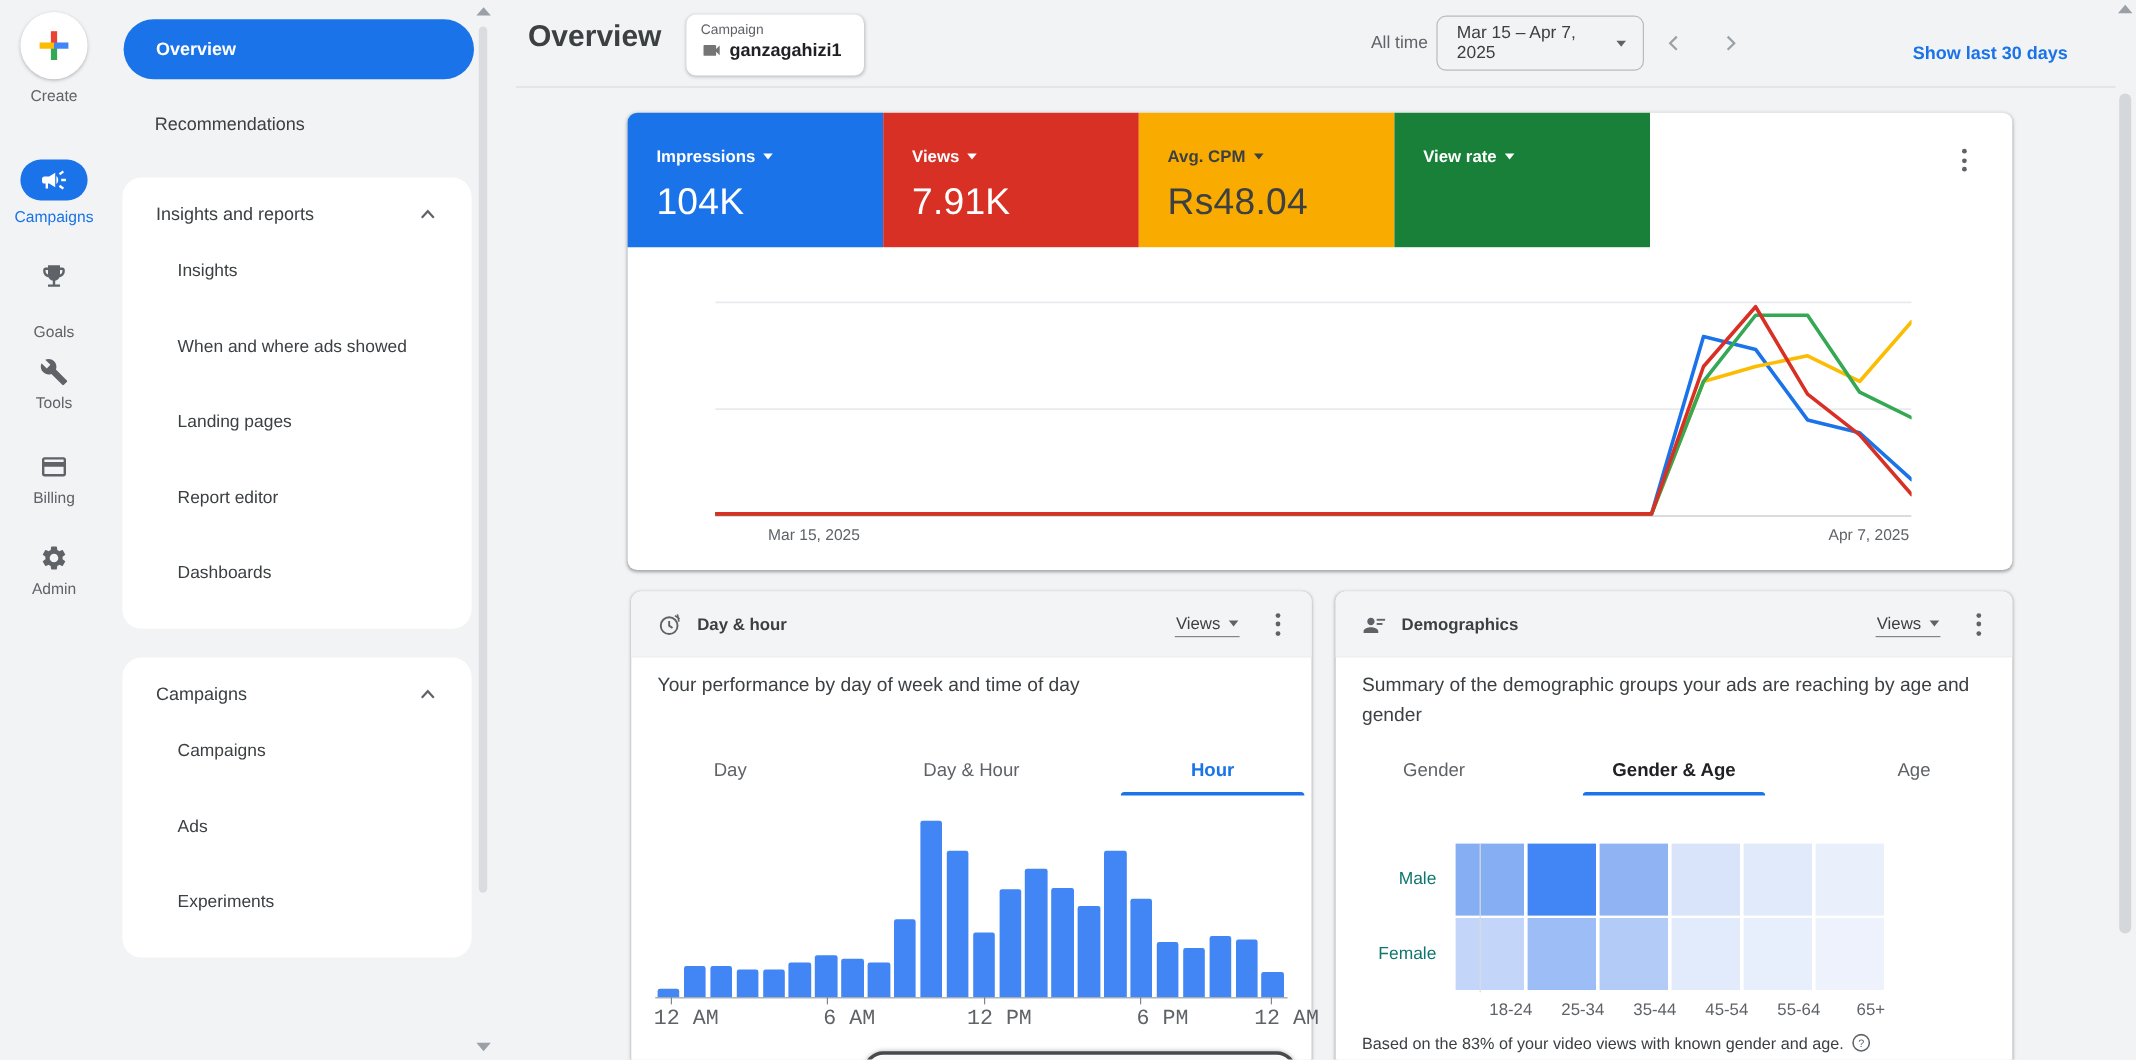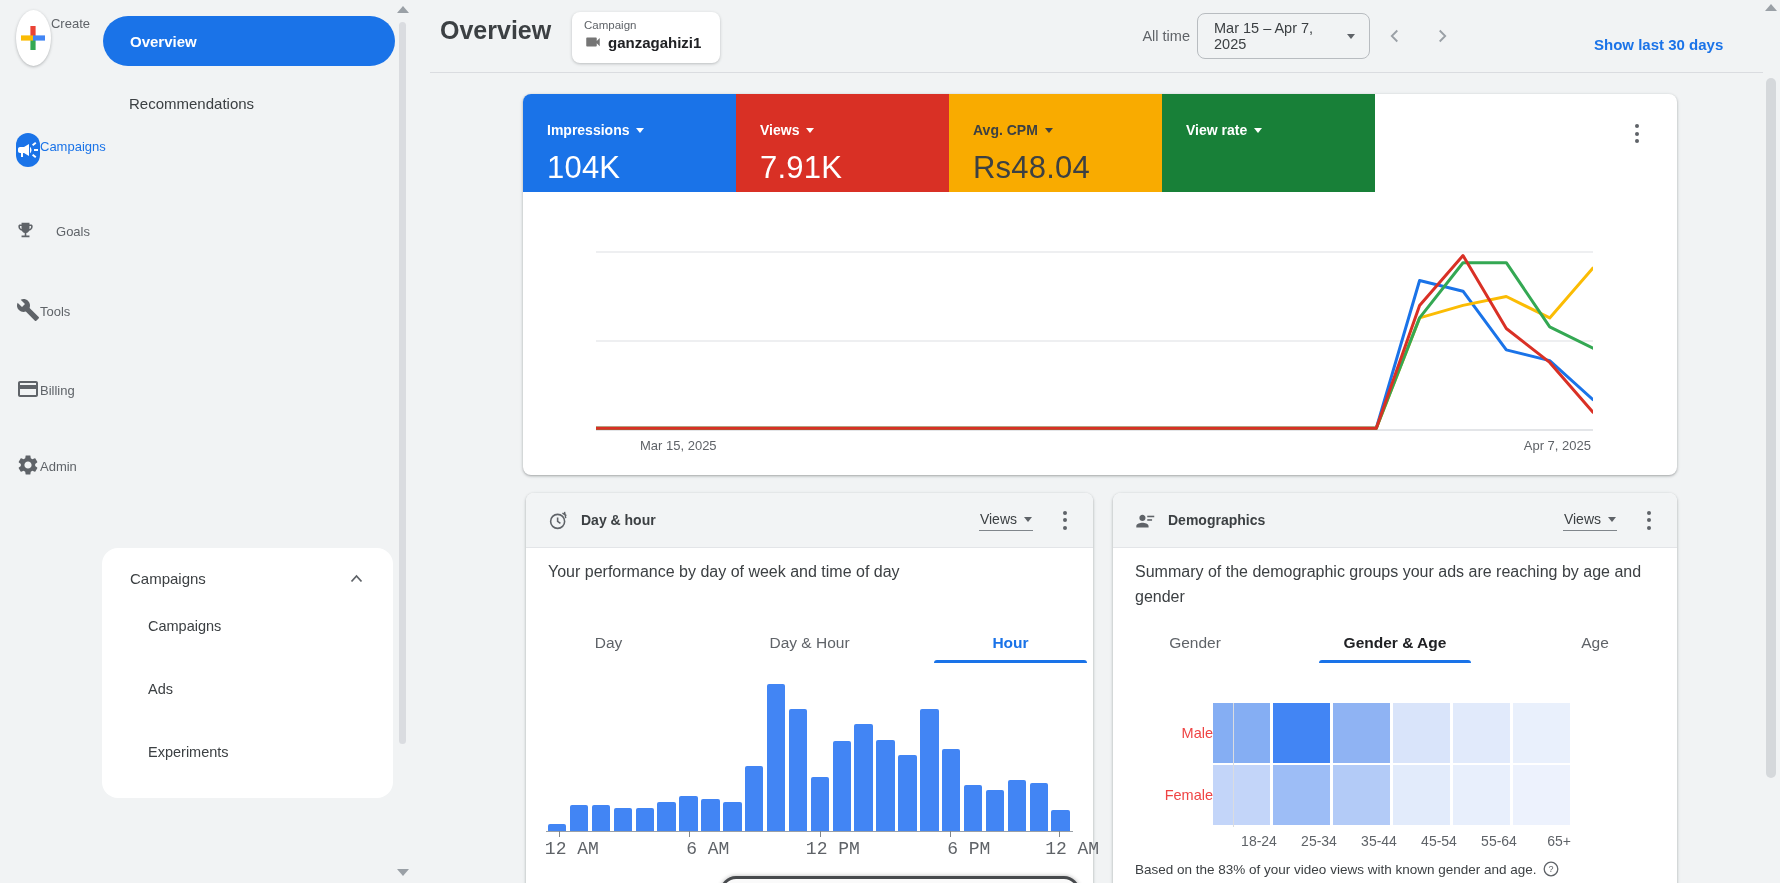--- a/index.html
+++ b/index.html
@@ -2,21 +2,21 @@
 <html><head>
 <meta charset="utf-8">
 <style>
   * { margin:0; padding:0; box-sizing:border-box; }
   html,body { width:1780px; height:883px; overflow:hidden; }
   body { font-family:"Liberation Sans", sans-serif; background:#f1f3f4; color:#3c4043; }
   .stage { position:relative; width:1780px; height:883px; overflow:hidden; }
 
   
   .rail { position:absolute; left:0; top:0; width:90px; height:883px; }
-  .rail-item { position:absolute; left:0; width:90px; display:flex; flex-direction:row; cursor:pointer;padding-left:16px; }
+  .rail-item { position:absolute; left:0; width:90px; display:flex; flex-direction:column; align-items:center; cursor:pointer; }
   .rail-label { font-size:13px; color:#5f6368; margin-top:6px; }
   .rail-label.blue { color:#1a73e8; }
   .create-circle { width:56px; height:56px; border-radius:50%; background:#fff; box-shadow:0 1px 3px rgba(60,64,67,.35); display:flex; align-items:center; justify-content:center; }
   .rail-pill { width:56px; height:34px; border-radius:17px; background:#1a73e8; display:flex; align-items:center; justify-content:center; }
   .rail-ico { width:24px; height:24px; }
 
   
   .sidenav { position:absolute; left:90px; top:0; width:305px; height:883px; }
   .ov-pill { position:absolute; left:13px; top:16px; width:292px; height:50px; border-radius:25px; background:#1a73e8; color:#fff; font-size:15px; font-weight:700; display:flex; align-items:center; padding-left:27px; cursor:pointer; }
   .nav-link { position:absolute; left:39px; top:95px; font-size:15px; color:#3c4043; cursor:pointer; }
@@ -44,21 +44,21 @@
 
   
   .card { position:absolute; background:#fff; border-radius:8px; box-shadow:0 1px 2px rgba(60,64,67,.3), 0 1px 3px 1px rgba(60,64,67,.12); }
   .overview-card { left:523px; top:94px; width:1154px; height:381px; }
   .kebab { display:flex; flex-direction:column; gap:3.5px; align-items:center; cursor:pointer; }
   .kebab i { width:4px; height:4px; border-radius:50%; background:#5f6368; }
   .ov-kebab { position:absolute; left:1108px; top:26px; padding:4px; }
 
   
   .scorecards { position:absolute; left:0; top:0; display:flex; }
-  .scorecard { width:213px; height:98px; padding:28px 0 0 24px; cursor:pointer; }
+  .scorecard { width:213px; height:112px; padding:28px 0 0 24px; cursor:pointer; }
   .sc-label { display:flex; align-items:center; gap:7px; font-size:14px; font-weight:700; }
   .sc-value { margin-top:12px; font-size:31px; letter-spacing:.2px; }
 
   
   .ts-svg { position:absolute; left:73px; top:150px; }
   .ts-xlabel { position:absolute; top:344px; font-size:13px; color:#5f6368; }
 
   
   .half-card { top:493px; height:447px; }
   .card-head { height:55px; background:#f2f4f5; border-bottom:1px solid #e3e5e8; border-radius:8px 8px 0 0; display:flex; align-items:center; padding:0 22px; }
@@ -81,21 +81,21 @@
   .hour-axis-wrap { position:absolute; left:22px; top:338px; width:522px; }
   .tick-mark { position:absolute; top:0; width:1px; height:6px; background:#80868b; }
   .tick-label { position:absolute; top:8px; width:80px; text-align:right; font-size:18px; color:#5f6368; white-space:nowrap;font-family:Liberation Mono, monospace; }
   .partial-popup { position:absolute; left:720px; top:876px; width:360px; height:34px; background:#fafafa; border:3px solid #474a4d; border-radius:16px; box-shadow:0 0 4px rgba(0,0,0,.3); }
 
   
   .demo-card { left:1113px; width:564px; }
   .card-sub.wrap { width:520px; }
   .hm-wrap { position:absolute; left:22px; top:210px; }
   .hm-row { display:flex; align-items:center; margin-bottom:2px; }
-  .hm-row-label { width:78px; text-align:right; font-size:14.5px; color:#ef4444; }
+  .hm-row-label { width:78px; text-align:right; padding-right:16px; font-size:14.5px; color:#0f766e; }
   .hm-cells { display:flex; gap:3px; }
   .hm-cell { width:57px; height:60px; }
   .hm-axis { position:absolute; left:98px; top:0; width:1px; height:124px; background:#dadce0; }
   .hm-col-labels { position:absolute; left:94px; top:130px; display:flex; }
   .hm-col-label { width:60px; text-align:center; font-size:14px; color:#5f6368; }
   .demo-foot { position:absolute; left:22px; top:368px; font-size:13.5px; color:#3c4043; display:flex; align-items:center; gap:6px; }
 
   
   .page-scroll-thumb { position:absolute; left:1766px; top:78px; width:10px; height:700px; border-radius:5px; background:#d5d8db; }
 </style>
@@ -154,20 +154,35 @@
       <span class="rail-label">Admin</span>
     </div>
   </div>
 
   <nav class="sidenav">
     <div class="ov-pill">
       <span>Overview</span>
     </div>
     <div class="nav-link">Recommendations</div>
 
+    <div class="nav-card" style="top:148px;">
+      <div class="nav-card-head">
+        <span>Insights and reports</span>
+        <svg width="13" height="9" viewBox="0 0 13 9">
+          <path d="M1.5 7.5 L6.5 2 L11.5 7.5" stroke="#5f6368" stroke-width="1.8" fill="none"></path>
+        </svg>
+      </div>
+      <div class="nav-card-items">
+          <div class="nav-item">Insights</div>
+          <div class="nav-item">When and where ads showed</div>
+          <div class="nav-item">Landing pages</div>
+          <div class="nav-item">Report editor</div>
+          <div class="nav-item">Dashboards</div>
+        </div>
+    </div>
 
     <div class="nav-card" style="top:548px;">
       <div class="nav-card-head">
         <span>Campaigns</span>
         <svg width="13" height="9" viewBox="0 0 13 9">
           <path d="M1.5 7.5 L6.5 2 L11.5 7.5" stroke="#5f6368" stroke-width="1.8" fill="none"></path>
         </svg>
       </div>
       <div class="nav-card-items">
           <div class="nav-item">Campaigns</div>

